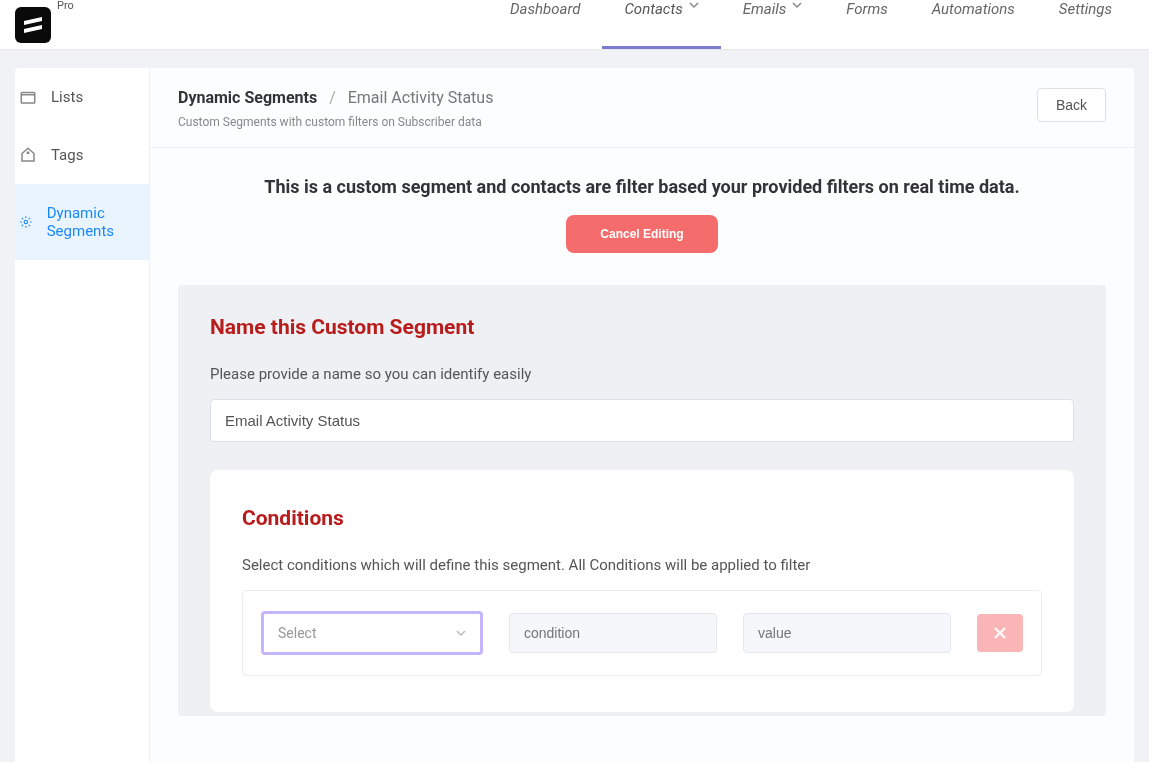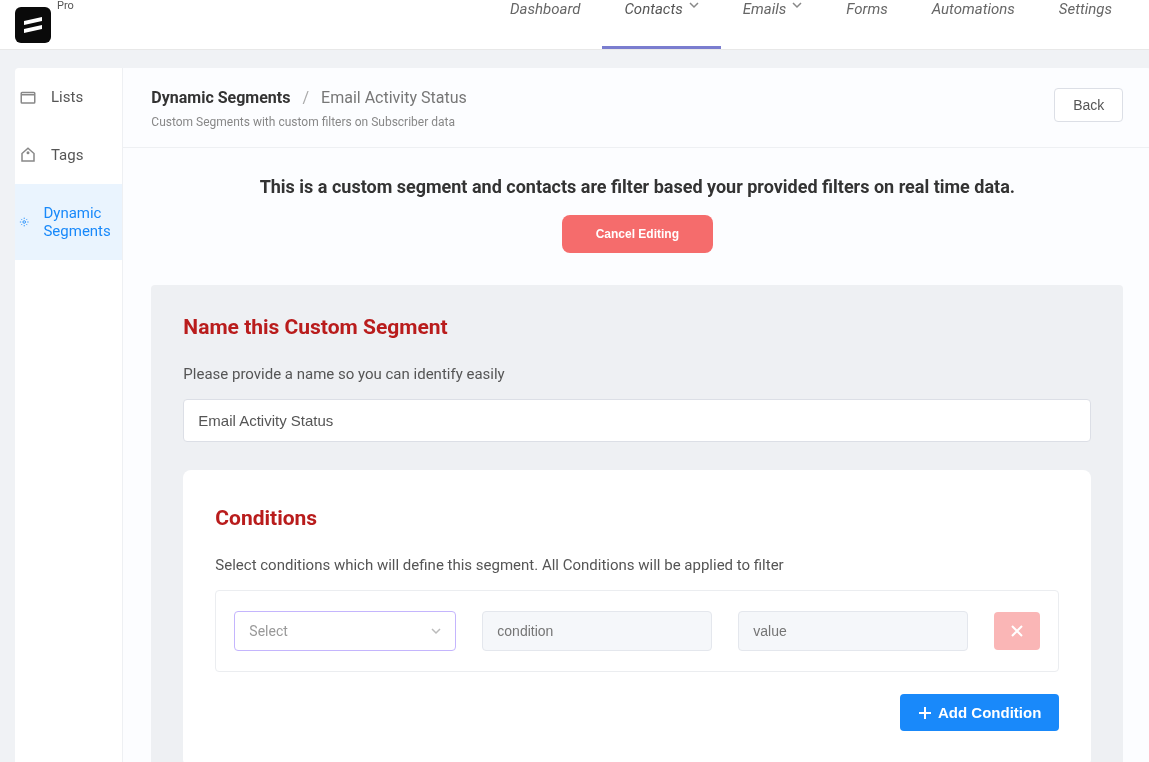--- a/index.html
+++ b/index.html
@@ -199,33 +199,33 @@
       gap: 26px;
       align-items: center;
       margin-top: 10px;
     }
     .select-wrap {
       position: relative;
       width: 222px;
     }
     .select-input {
       width: 100%;
-      border: 1px solid #c4b5fd;
+      border: 3px solid #c4b5fd;
       border-radius: 4px;
       padding: 11px 14px;
       font-size: 14px;
       color: #999;
       background: #fff;
       cursor: pointer;
       display: flex;
       justify-content: space-between;
       align-items: center;
     }
     .cond-input {
-      width: 230px;
+      width: 208px;
       border: 1px solid #e4e7ed;
       border-radius: 4px;
       padding: 11px 14px;
       font-size: 14px;
       background: #f5f7fa;
       color: #999;
     }
     .btn-remove {
       margin-left: auto;
       background: #fab6b6;
@@ -371,25 +371,17 @@
           </div>
           <input type="text" class="cond-input" disabled="" placeholder="condition" style="">
           <input type="text" class="cond-input" disabled="" placeholder="value" style="">
           <button class="btn-remove">
             <svg viewBox="0 0 12 12">
                 <path d="M1 1 L11 11 M11 1 L1 11" stroke="#fff" stroke-width="2"></path>
               </svg>
           </button>
         </div>
 
-        <div class="cond-footer">
-          <button class="btn-add">
-            <svg viewBox="0 0 14 14">
-                <path d="M7 1 V13 M1 7 H13" stroke="#fff" stroke-width="2"></path>
-              </svg>
-            <span>Add Condition</span>
-          </button>
-        </div>
       </div>
     </div>
 
   </div>
 </div>
 
 </body></html>

